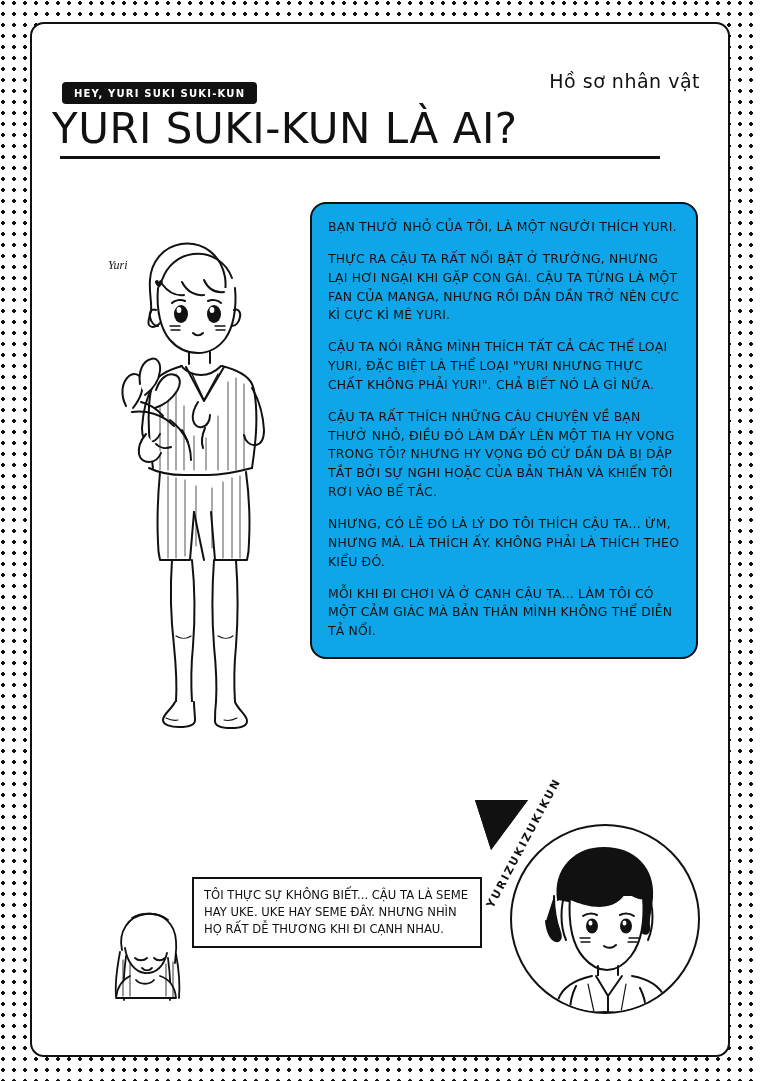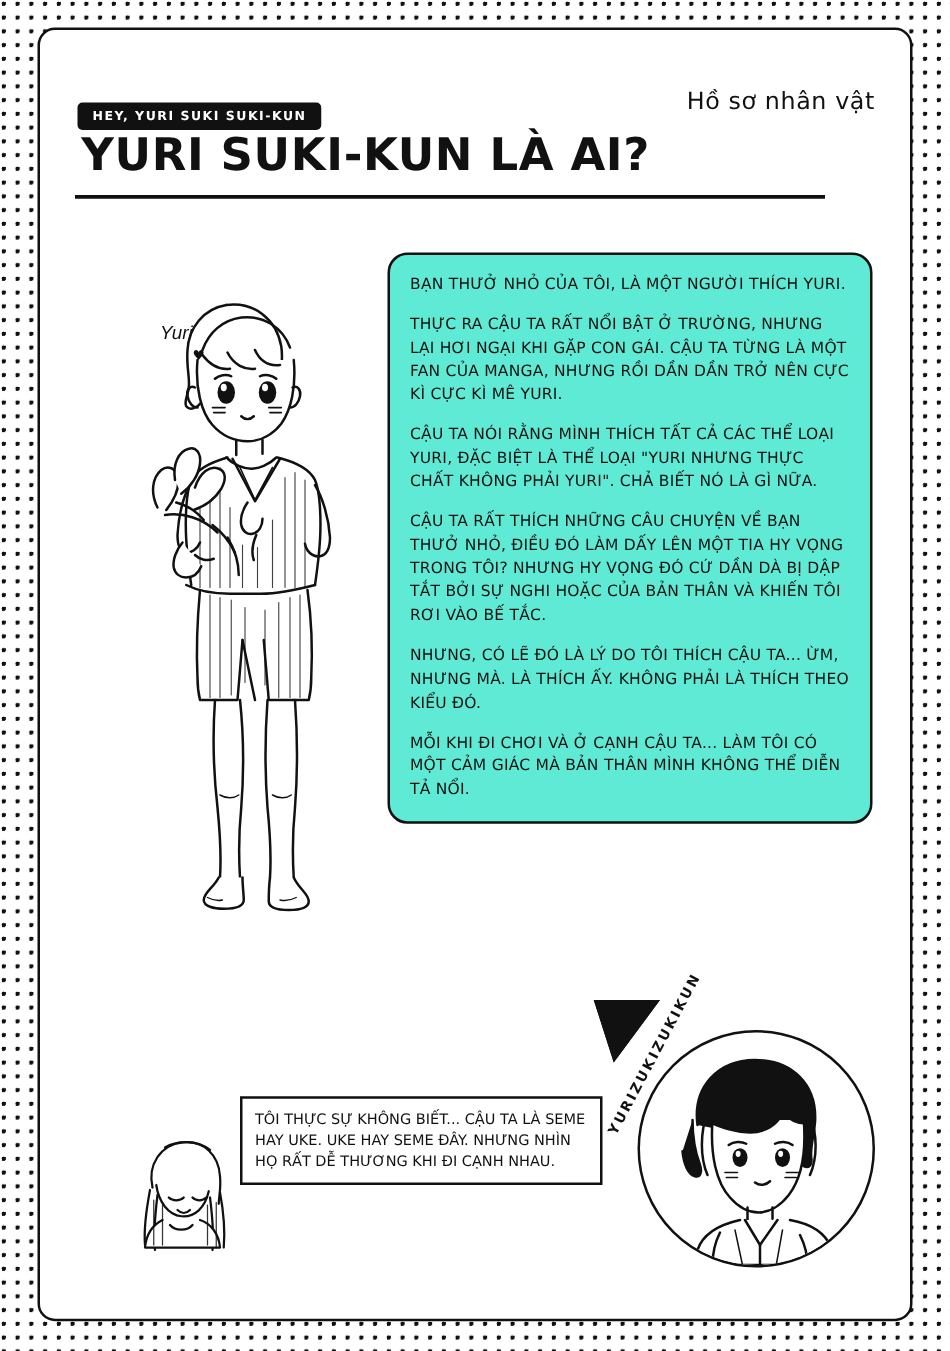--- a/index.html
+++ b/index.html
@@ -57,24 +57,24 @@
     font-size: 10px;
     letter-spacing: 1.2px;
     font-weight: bold;
     padding: 6px 12px 5px 12px;
     border-radius: 4px;
     white-space: nowrap;
     text-align: center;
   }
   .headline {
     position: absolute;
-    left: 33px;
+    left: 20px;
     top: 80px;
-    font-size: 36px;
-    font-weight: bold;
+    font-size: 42px;
+    font-weight: normal;
     letter-spacing: 0.5px;
     color: #111;
     font-family: "DejaVu Sans", sans-serif;
   }
   .headline-rule {
     position: absolute;
     left: 28px;
     top: 132px;
     width: 600px;
     height: 3px;
@@ -82,21 +82,21 @@
   }
 
   
   .bubble {
     position: absolute;
     left: 278px;
     top: 178px;
     width: 388px;
     border: 2px solid #111;
     border-radius: 16px;
-    background: #5eead4;
+    background: #0ea5e9;
     padding: 14px 16px 16px 16px;
     box-sizing: border-box;
   }
   .bubble p {
     margin: 0 0 13px 0;
     font-size: 12.4px;
     line-height: 1.52;
     color: #111;
     letter-spacing: 0.2px;
   }
@@ -178,25 +178,24 @@
     position: absolute;
     left: 54px;
     top: 182px;
     width: 215px;
     height: 650px;
   }
   .yuri-label {
     position: absolute;
     left: 22px;
     top: 52px;
-    font-size: 15px;
-    color: #111;
-    font-family: Liberation Sans, sans-serif;
+    font-size: 12px;
+    color: #111;
+    font-family: Liberation Serif, serif;
     font-style: italic;
-    margin-left: 20px;
   }
   .heart {
     position: absolute;
     left: 68px;
     top: 72px;
     color: #111;
     font-size: 11px;
   }
 
   

